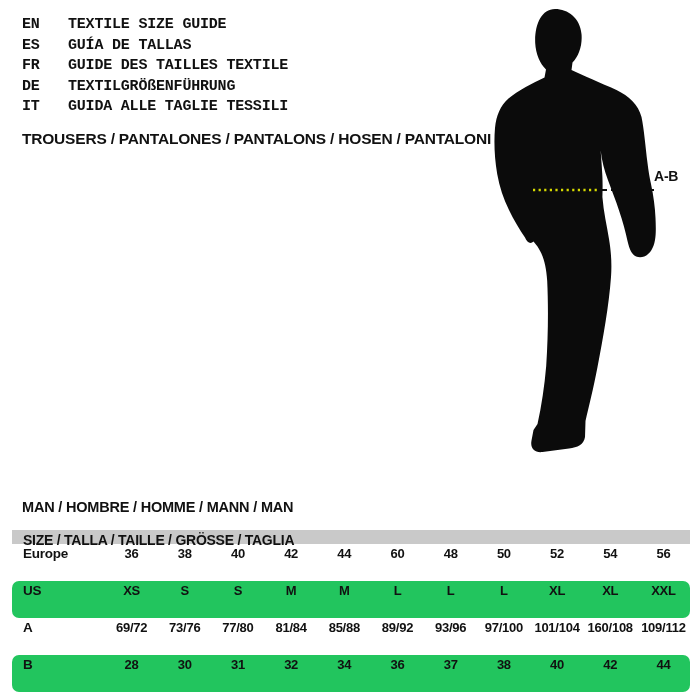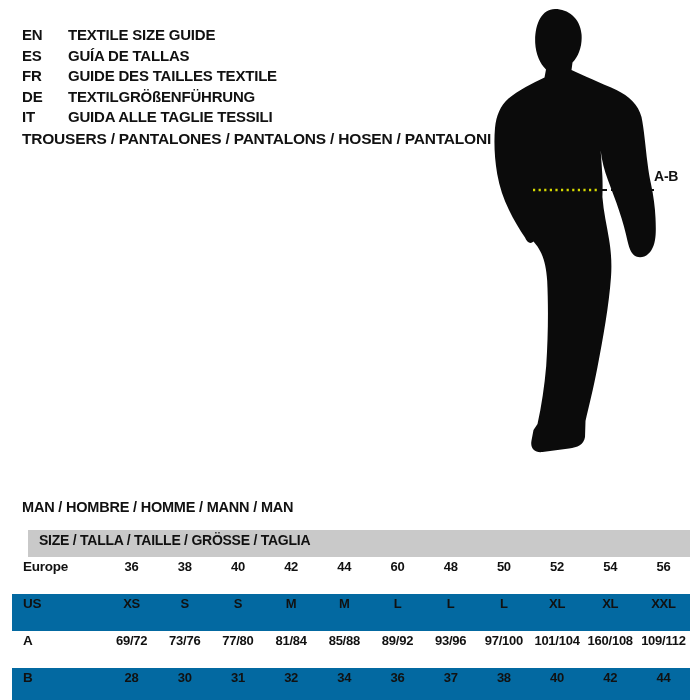--- a/index.html
+++ b/index.html
@@ -2,35 +2,35 @@
 <html><head>
 <meta charset="utf-8">
 <style>
   html,body{margin:0;padding:0;background:#fff;}
   .canvas{
     position:relative;width:700px;height:700px;background:#ffffff;overflow:hidden;
     font-family:"Liberation Sans",sans-serif;font-weight:bold;color:#111;
     -webkit-font-smoothing:antialiased;
   }
   
-  .langs{position:absolute;left:22px;top:25px;}
+  .langs{position:absolute;left:22px;top:15px;font-family:Liberation Mono, monospace;}
   .lang-row{display:flex;line-height:20.5px;font-size:15px;letter-spacing:-0.2px;}
   .lang-code{width:46px;}
   
   .title{position:absolute;left:22px;top:130px;font-size:15.5px;letter-spacing:-0.2px;}
   
   .fig{position:absolute;left:488px;top:7px;width:200px;height:450px;}
   .ab-label{position:absolute;left:654px;top:168px;font-size:14px;letter-spacing:-0.2px;}
   
   .section-title{position:absolute;left:22px;top:499px;font-size:14.5px;letter-spacing:-0.2px;}
   
   .table{position:absolute;left:12px;top:530px;width:678px;font-size:13px;letter-spacing:-0.25px;}
-  .t-header{height:27px;line-height:20px;background:#c9c9c9;padding-left:11px;font-size:14px;margin-left:16px;}
+  .t-header{height:14px;line-height:20px;background:#c9c9c9;padding-left:11px;font-size:14px;}
   .t-row{display:grid;grid-template-columns:93px repeat(11,1fr);height:37px;line-height:20px;}
-  .t-row.alt{background:#0369a1;}
+  .t-row.alt{background:#22c55e;border-radius:7px;}
   .t-label{padding-left:11px;text-align:left;font-size:13.5px;}
   .t-cell{text-align:center;}
   
   .footnotes{position:absolute;left:22px;top:645px;font-size:14px;line-height:20.5px;letter-spacing:-0.2px;}
 </style>
 </head>
 <body>
 
 <div class="canvas">
 

